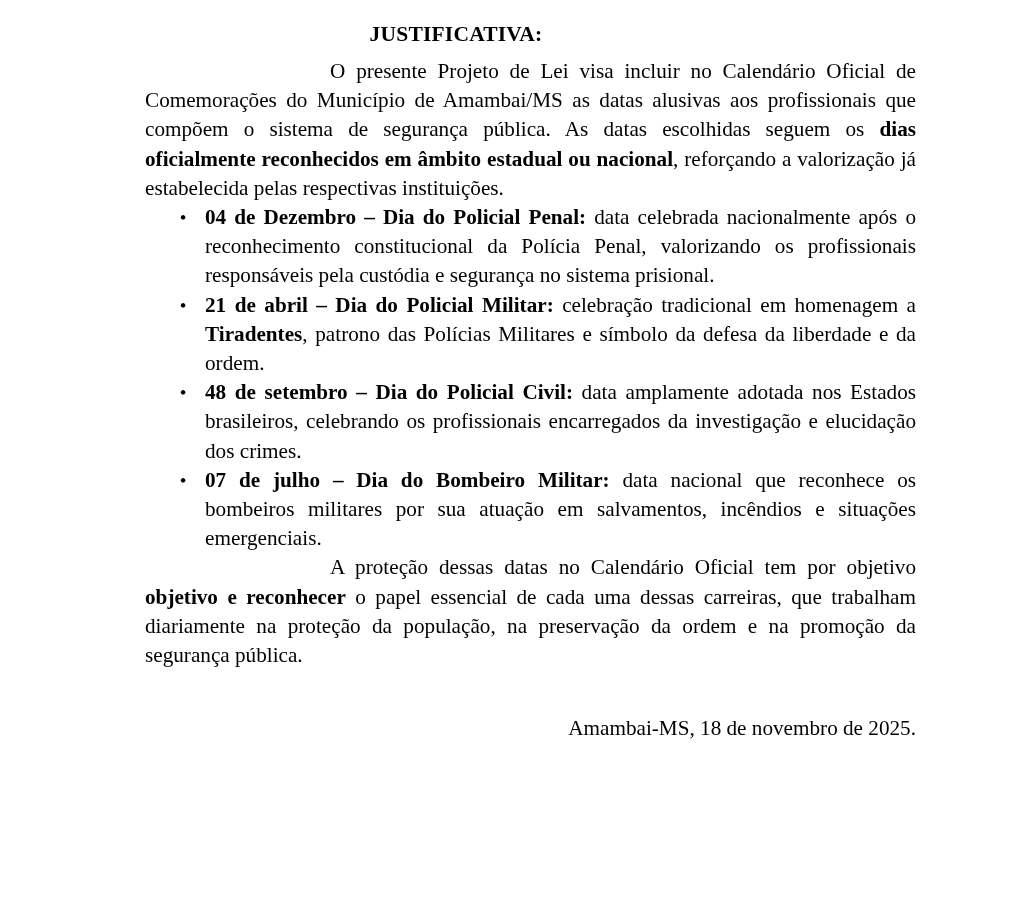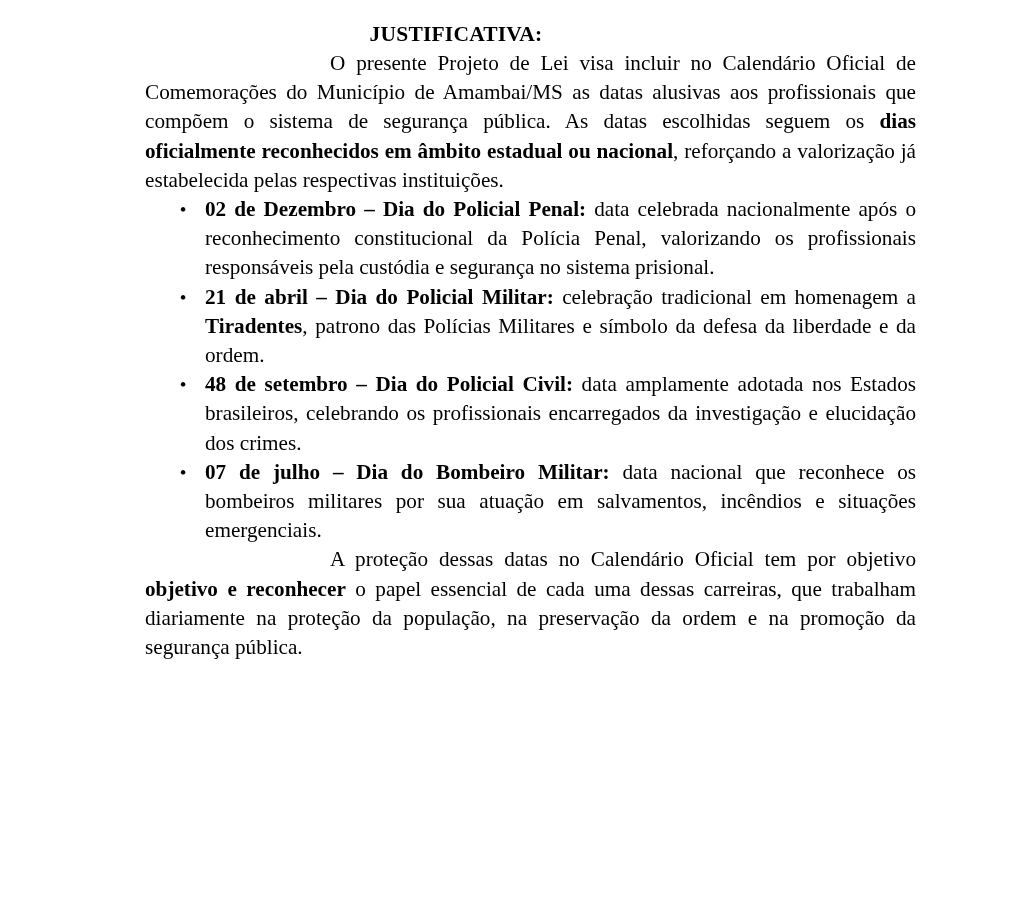--- a/index.html
+++ b/index.html
@@ -30,21 +30,21 @@
     font-weight: bold;
     line-height: 29px;
     text-align: center;
     margin: 0;
     padding-top: 20px;
     padding-right: 112px;
     letter-spacing: 0.2px;
   }
 
   .body-block {
-    margin: 0 auto;
+    margin: 8px auto;
     width: 771px;
     margin-left: 145px;
     font-family: Liberation Serif, serif;
   }
 
   p.para {
     font-size: 21.2px;
     line-height: 29.2px;
     text-align: justify;
     text-justify: inter-word;
@@ -104,29 +104,30 @@
 <div class="page">
 
   <h1 class="doc-title">JUSTIFICATIVA:</h1>
 
   <div class="body-block">
 
     <p class="para"><span>O presente Projeto de Lei visa incluir no Calendário Oficial de Comemorações do Município de Amambai/MS as datas alusivas aos profissionais que compõem o sistema de segurança pública. As datas escolhidas seguem os </span><b>dias oficialmente reconhecidos em âmbito estadual ou nacional</b><span>, reforçando a valorização já estabelecida pelas respectivas instituições.</span></p>
 
     <ul class="bullets">
 
-      <li><span class="bullet-mark">•</span><b>02 de Dezembro – Dia do Policial Penal:</b><span> data celebrada nacionalmente após o reconhecimento constitucional da Polícia Penal, valorizando os profissionais responsáveis pela custódia e segurança no sistema prisional.</span></li>
+      <li><span class="bullet-mark">•</span><b>04 de Dezembro – Dia do Policial Penal:</b><span> data celebrada nacionalmente após o reconhecimento constitucional da Polícia Penal, valorizando os profissionais responsáveis pela custódia e segurança no sistema prisional.</span></li>
 
       <li><span class="bullet-mark">•</span><b>21 de abril – Dia do Policial Militar:</b><span> celebração tradicional em homenagem a </span><b>Tiradentes</b><span>, patrono das Polícias Militares e símbolo da defesa da liberdade e da ordem.</span></li>
 
       <li><span class="bullet-mark">•</span><b>48 de setembro – Dia do Policial Civil:</b><span> data amplamente adotada nos Estados brasileiros, celebrando os profissionais encarregados da investigação e elucidação dos crimes.</span></li>
 
       <li><span class="bullet-mark">•</span><b>07 de julho – Dia do Bombeiro Militar:</b><span> data nacional que reconhece os bombeiros militares por sua atuação em salvamentos, incêndios e situações emergenciais.</span></li>
 
     </ul>
 
     <p class="para tight"><span>A proteção dessas datas no Calendário Oficial tem por objetivo </span><b>objetivo e reconhecer</b><span> o papel essencial de cada uma dessas carreiras, que trabalham diariamente na proteção da população, na preservação da ordem e na promoção da segurança pública.</span></p>
 
 
   </div>
 
+  <div class="signature-line">Amambai-MS, 18 de novembro de 2025.</div>
 
 </div>
 
 </body></html>

